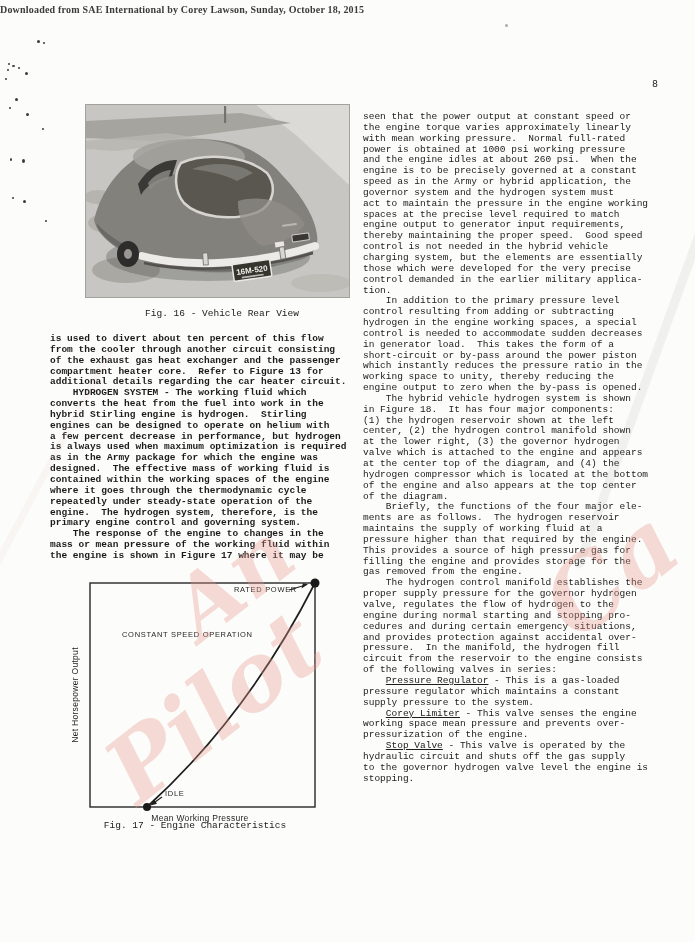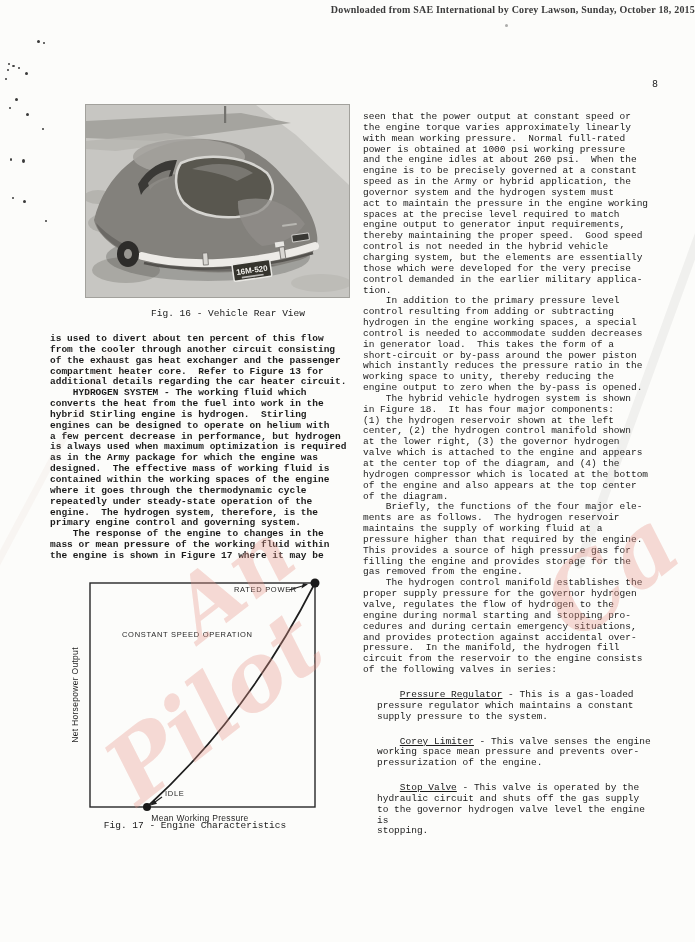--- a/index.html
+++ b/index.html
@@ -3,40 +3,40 @@
 <meta charset="utf-8">
 <style>
   html,body{margin:0;padding:0;background:#e8e8e8;}
   .page{
     position:relative;width:695px;height:942px;margin:0 auto;
     background:#fcfcfa;overflow:hidden;
     font-family:"Liberation Mono",monospace;color:#1b1b1b;
   }
   
   .scan-header{
-    position:absolute;top:4px;left:0;width:695px;text-align:right;
+    position:absolute;top:4px;left:0;width:695px;text-align:left;
     font-family:"Liberation Serif",serif;font-weight:600;
     font-size:10px;color:#3b3b3b;letter-spacing:.2px;
   }
   .page-number{position:absolute;left:652px;top:79px;font-size:10px;}
   
   pre.type{
     margin:0;position:absolute;
     font-family:"Liberation Mono",monospace;
     font-size:9.5px;line-height:10.85px;color:#1b1b1b;
     white-space:pre;
   }
   .caption{
     position:absolute;font-size:9.5px;text-align:center;
     font-family:"Liberation Mono",monospace;color:#1b1b1b;
   }
   .valves{position:absolute;left:363px;top:676px;width:306px;}
   .valve-para{
     font-family:"Liberation Mono",monospace;font-size:9.5px;line-height:10.85px;
-    white-space:pre-line;text-indent:4ch;margin:14px;color:#1b1b1b;
+    white-space:pre-line;text-indent:4ch;margin:0;color:#1b1b1b;
   }
   .valve-term{text-decoration:underline;text-underline-offset:1px;}
   
   .photo{position:absolute;left:85px;top:104px;width:263px;height:192px;
     border:1px solid #a2a19c;box-sizing:content-box;}
   
   .chart{position:absolute;left:58px;top:575px;width:310px;height:255px;}
   .chart-label{font-family:"Liberation Sans",sans-serif;font-size:7.5px;
     letter-spacing:.7px;fill:#1f1f1f;}
   .chart-axis-label{font-family:"Liberation Sans",sans-serif;font-size:8.5px;
@@ -108,21 +108,21 @@
 
         <g transform="rotate(-8 165 166)">
           <rect x="147" y="157" width="38" height="17" rx="1.5" fill="#35342d" stroke="#e9e8e4" stroke-width="1.5"></rect>
           <text x="166" y="168" text-anchor="middle" font-family="Liberation Sans, sans-serif" font-size="8" font-weight="bold" fill="#f2f1ed">16M-520</text>
           <rect x="155" y="170.5" width="22" height="1.6" fill="#cfcecb" opacity="0.85"></rect>
         </g>
       </g>
     </svg>
   </div>
 
-  <div class="caption" style="left:78px;top:308px;width:300px;">Fig. 16 - Vehicle Rear View</div>
+  <div class="caption" style="left:72px;top:308px;width:300px;">Fig. 16 - Vehicle Rear View</div>
 
   <pre class="type" style="left:50px;top:334px;width:302px;font-weight:bold;">is used to divert about ten percent of this flow
 from the cooler through another circuit consisting
 of the exhaust gas heat exchanger and the passenger
 compartment heater core.  Refer to Figure 13 for
 additional details regarding the car heater circuit.
     HYDROGEN SYSTEM - The working fluid which
 converts the heat from the fuel into work in the
 hybrid Stirling engine is hydrogen.  Stirling
 engines can be designed to operate on helium with

